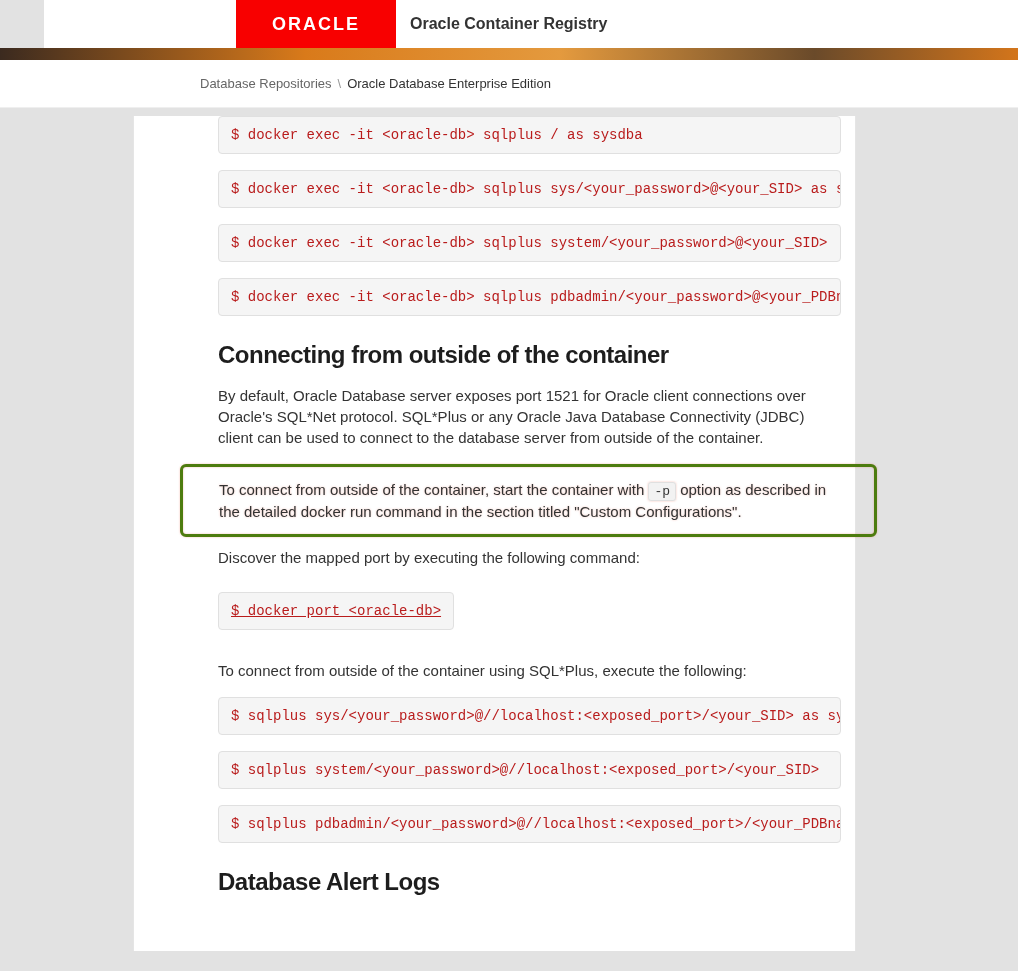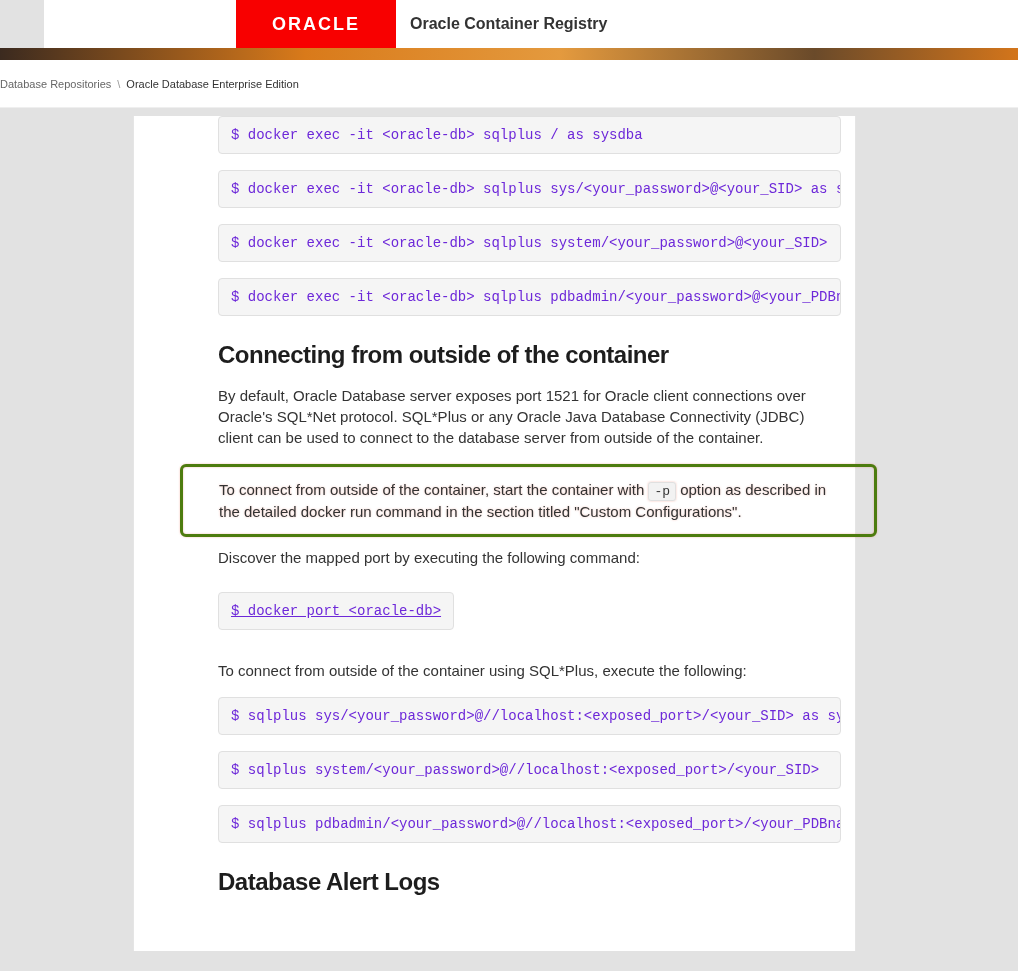--- a/index.html
+++ b/index.html
@@ -41,23 +41,24 @@
     height: 12px;
     background: linear-gradient(90deg,#3b2a1f 0%, #d97a1a 30%, #e49a3e 55%, #6a4a2a 80%, #d3751b 100%);
   }
 
   
   .breadcrumb-wrap {
     width: 100%;
     height: 48px;
     background: #fff;
     border-bottom: 1px solid #efefef;
+    padding-left: 200px;
     display: flex;
     align-items: center;
-    font-size: 11px;
+    font-size: 13px;
     color: #666;
   }
   .breadcrumb-wrap a { color: #666; text-decoration: none; }
   .breadcrumb-wrap .sep { margin: 0 6px; color: #999; }
   .breadcrumb-wrap .current { color: #333; }
 
   
   .page {
     width: 723px;
     margin-left: 133px;
@@ -78,21 +79,21 @@
   pre.cmd {
     background: #f5f5f5;
     border: 1px solid #e0e0e0;
     border-radius: 4px;
     font-family: Menlo, Consolas, "Courier New", monospace;
     font-size: 14px;
     padding: 10px 12px;
     margin: 8px 0 16px 0;
     white-space: pre;
     overflow: hidden;
-    color: #6d28d9;
+    color: #b91c1c;
   }
   pre.fit { display: inline-block; max-width: 100%; text-decoration: underline; }
 
   h2.sec {
     font-size: 24px;
     font-weight: 800;
     color: #1d1d1d;
     margin: 25px 0 16px 0;
     letter-spacing: -0.5px;
     line-height: 1.15;

